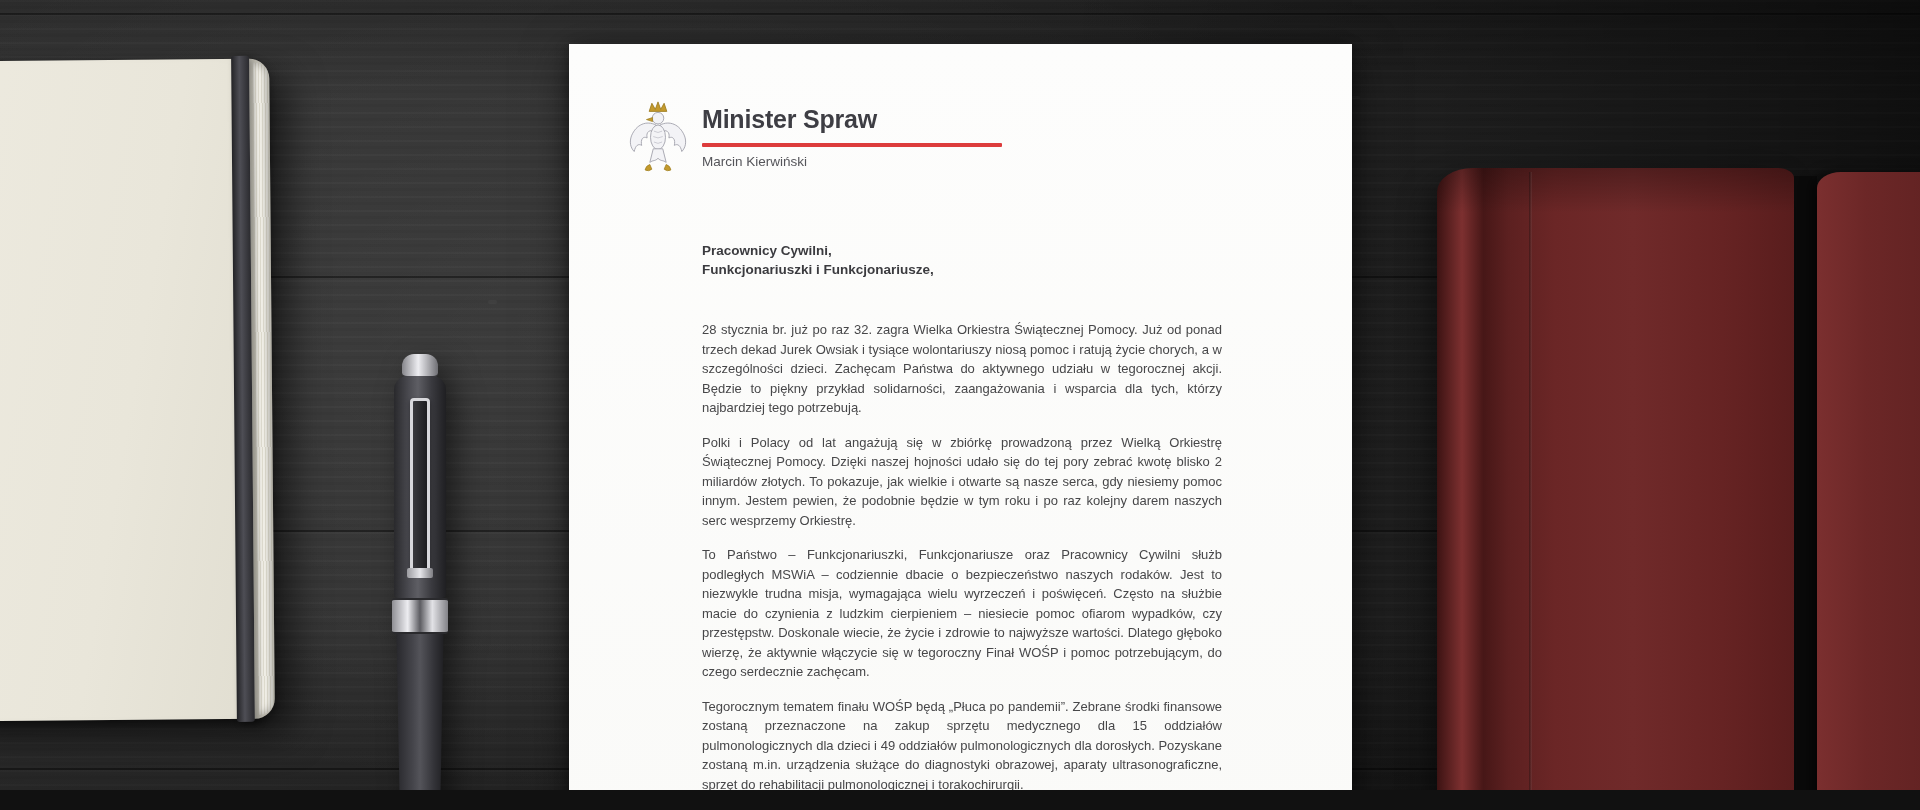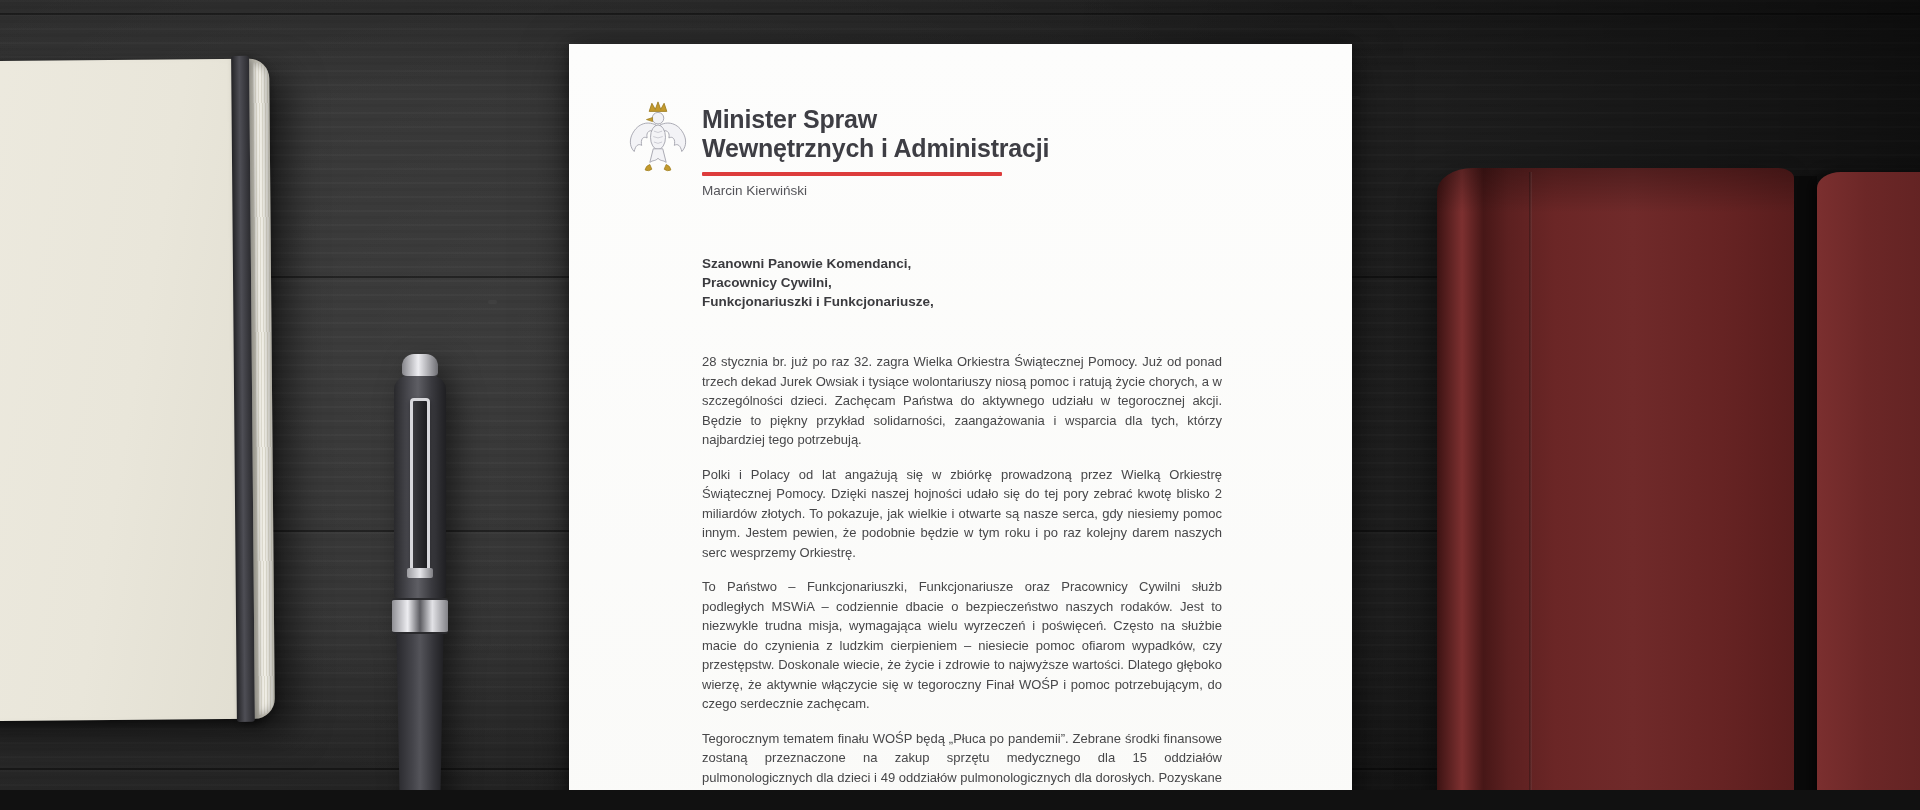--- a/index.html
+++ b/index.html
@@ -167,29 +167,27 @@
           <path d="M44 46 q6 4 12 0 M43 54 q7 4 14 0 M44 62 q6 4 12 0" fill="none" stroke="#c3c3cb" stroke-width="1.2"></path>
 
           <path d="M43 72 L57 72 L62 92 C57 88, 55 91, 50 86 C45 91, 43 88, 38 92 Z" fill="#f3f3f6" stroke="#a7a7b0" stroke-width="1.4"></path>
 
           <path d="M38 95 q-6 2 -7 8 q5 3 10 -1 Z" fill="#c49a2c" stroke="#9a7a1e" stroke-width="1"></path>
           <path d="M62 95 q6 2 7 8 q-5 3 -10 -1 Z" fill="#c49a2c" stroke="#9a7a1e" stroke-width="1"></path>
         </svg>
         <div class="header-text">
           <div class="letter-title">
             <div>Minister Spraw</div>
-            <div>Wewnętrznych i Administracji</div>
           </div>
           <div class="red-rule"></div>
           <div class="minister-name">Marcin Kierwiński</div>
         </div>
       </div>
 
       <div class="salutation">
-        <div>Szanowni Panowie Komendanci,</div>
         <div>Pracownicy Cywilni,</div>
         <div>Funkcjonariuszki i Funkcjonariusze,</div>
       </div>
 
       <div class="letter-body">
         <p>28 stycznia br. już po raz 32. zagra Wielka Orkiestra Świątecznej Pomocy. Już od ponad trzech dekad Jurek Owsiak i tysiące wolontariuszy niosą pomoc i ratują życie chorych, a w szczególności dzieci. Zachęcam Państwa do aktywnego udziału w tegorocznej akcji. Będzie to piękny przykład solidarności, zaangażowania i wsparcia dla tych, którzy najbardziej tego potrzebują.</p>
         <p>Polki i Polacy od lat angażują się w zbiórkę prowadzoną przez Wielką Orkiestrę Świątecznej Pomocy. Dzięki naszej hojności udało się do tej pory zebrać kwotę blisko 2 miliardów złotych. To pokazuje, jak wielkie i otwarte są nasze serca, gdy niesiemy pomoc innym. Jestem pewien, że podobnie będzie w tym roku i po raz kolejny darem naszych serc wesprzemy Orkiestrę.</p>
         <p>To Państwo – Funkcjonariuszki, Funkcjonariusze oraz Pracownicy Cywilni służb podległych MSWiA – codziennie dbacie o bezpieczeństwo naszych rodaków. Jest to niezwykle trudna misja, wymagająca wielu wyrzeczeń i poświęceń. Często na służbie macie do czynienia z ludzkim cierpieniem – niesiecie pomoc ofiarom wypadków, czy przestępstw. Doskonale wiecie, że życie i zdrowie to najwyższe wartości. Dlatego głęboko wierzę, że aktywnie włączycie się w tegoroczny Finał WOŚP i pomoc potrzebującym, do czego serdecznie zachęcam.</p>
         <p>Tegorocznym tematem finału WOŚP będą „Płuca po pandemii”. Zebrane środki finansowe zostaną przeznaczone na zakup sprzętu medycznego dla 15 oddziałów pulmonologicznych dla dzieci i 49 oddziałów pulmonologicznych dla dorosłych. Pozyskane zostaną m.in. urządzenia służące do diagnostyki obrazowej, aparaty ultrasonograficzne, sprzęt do rehabilitacji pulmonologicznej i torakochirurgii.</p>
       </div>

